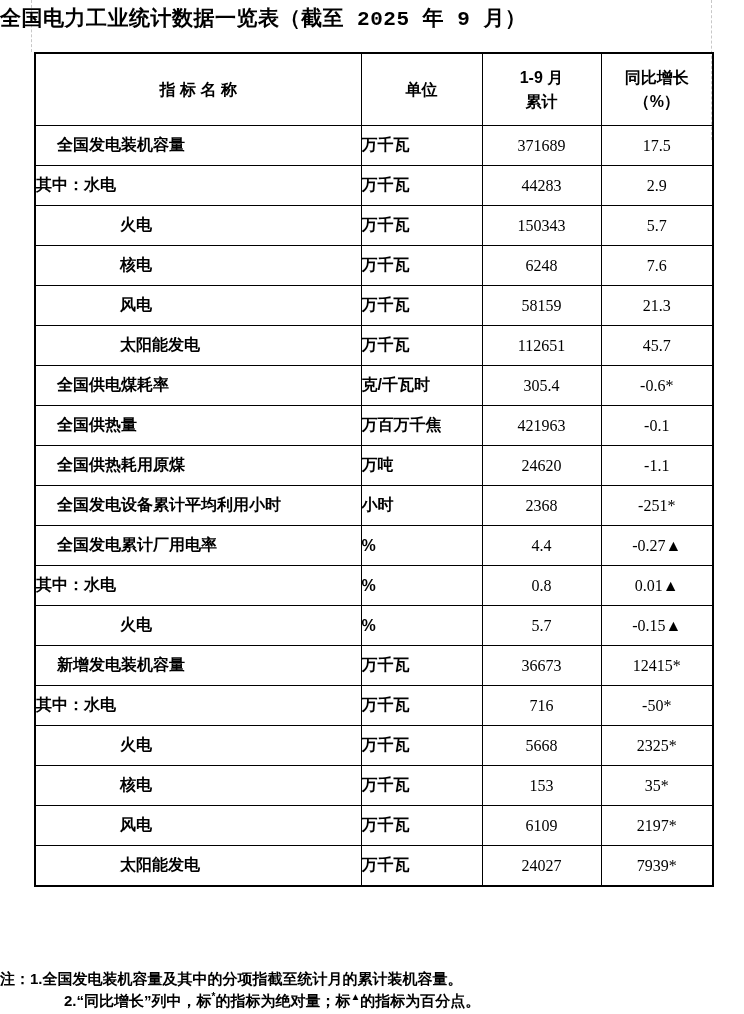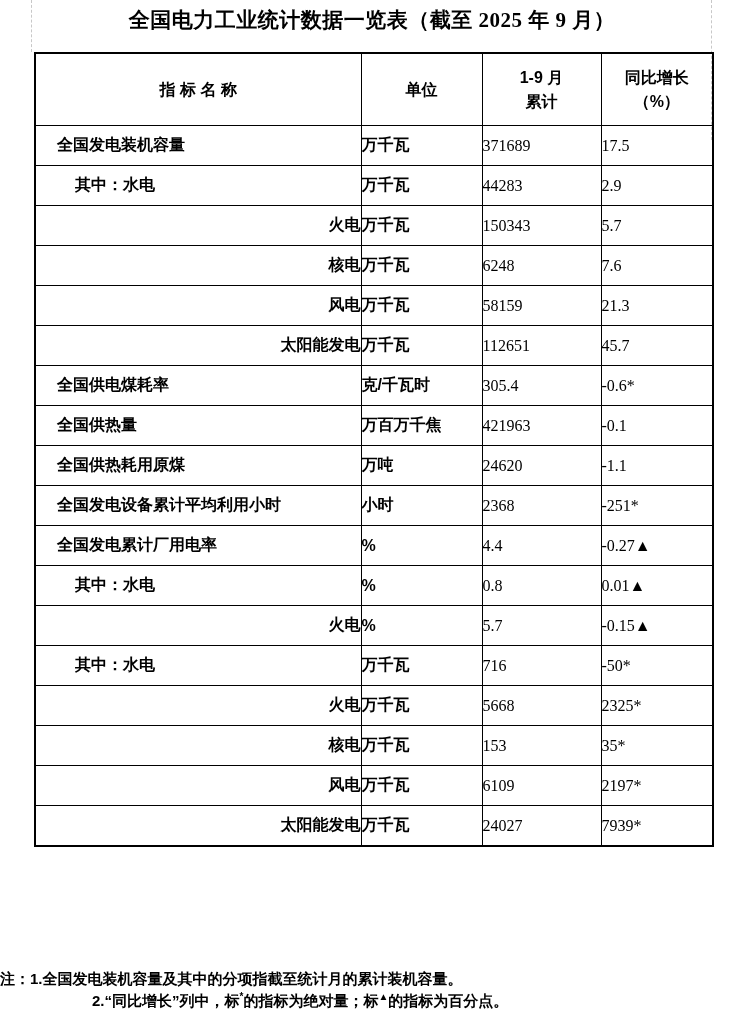--- a/index.html
+++ b/index.html
@@ -5,22 +5,22 @@
   html,body{margin:0;padding:0;}
   body{width:744px;height:1014px;background:#ffffff;overflow:hidden;}
   .page{position:relative;width:744px;height:1014px;background:#ffffff;color:#000;}
 
   .margin-guide{position:absolute;top:0;width:0;border-left:1px dashed #c8c8c8;}
   .guide-left{left:31px;height:52px;}
   .guide-right{left:711px;height:140px;}
 
   .title{
     position:absolute;top:5px;left:0;width:744px;
-    text-align:center;
-    font-family:Liberation Serif, serif;
+    text-align:left;
+    font-family:Liberation Mono, monospace;
     font-weight:700;font-size:21px;line-height:30px;
     letter-spacing:0.5px;
   }
 
   table.stats{
     position:absolute;left:34px;top:52px;
     border-collapse:collapse;table-layout:fixed;
     width:678px;
     border:2px solid #000;
   }
@@ -40,39 +40,40 @@
     height:39px;
     vertical-align:middle;
     font-size:16px;
   }
   td.c-indicator{
     text-align:left;
     font-family:"Liberation Sans","DejaVu Sans",sans-serif;
     font-weight:700;
   }
   td.c-indicator.ind0{padding-left:21px;}
-  td.c-indicator.ind1{padding-left:39px;}
-  td.c-indicator.ind2{text-align:right;}
+  td.c-indicator.ind1{}
+  td.c-indicator.ind2{padding-left:84px;}
   td.c-unit{
     text-align:left;
     font-family:"Liberation Sans","DejaVu Sans",sans-serif;
     font-weight:700;
   }
   td.c-value,td.c-growth{
+    text-align:center;
     font-family:"Liberation Serif","DejaVu Serif",serif;
     font-weight:400;
   }
 
   .notes{
     position:absolute;left:0;top:968px;width:744px;
     font-family:"Liberation Sans","DejaVu Sans",sans-serif;
     font-weight:700;font-size:15px;line-height:22px;
   }
   .note1{}
-  .note2{padding-left:92px;}
+  .note2{padding-left:64px;}
   .notes sup{font-size:10px;line-height:0;}
 </style>
 </head>
 <body>
 
 <div class="page">
 
   <div class="margin-guide guide-left"></div>
   <div class="margin-guide guide-right"></div>
 
@@ -172,20 +173,26 @@
       <td class="c-value">0.8</td>
       <td class="c-growth">0.01▲</td>
     </tr>
         <tr>
       <td class="c-indicator ind2">火电</td>
       <td class="c-unit">%</td>
       <td class="c-value">5.7</td>
       <td class="c-growth">-0.15▲</td>
     </tr>
         <tr>
+      <td class="c-indicator ind0">新增发电装机容量</td>
+      <td class="c-unit">万千瓦</td>
+      <td class="c-value">36673</td>
+      <td class="c-growth">12415*</td>
+    </tr>
+        <tr>
       <td class="c-indicator ind1">其中：水电</td>
       <td class="c-unit">万千瓦</td>
       <td class="c-value">716</td>
       <td class="c-growth">-50*</td>
     </tr>
         <tr>
       <td class="c-indicator ind2">火电</td>
       <td class="c-unit">万千瓦</td>
       <td class="c-value">5668</td>
       <td class="c-growth">2325*</td>

